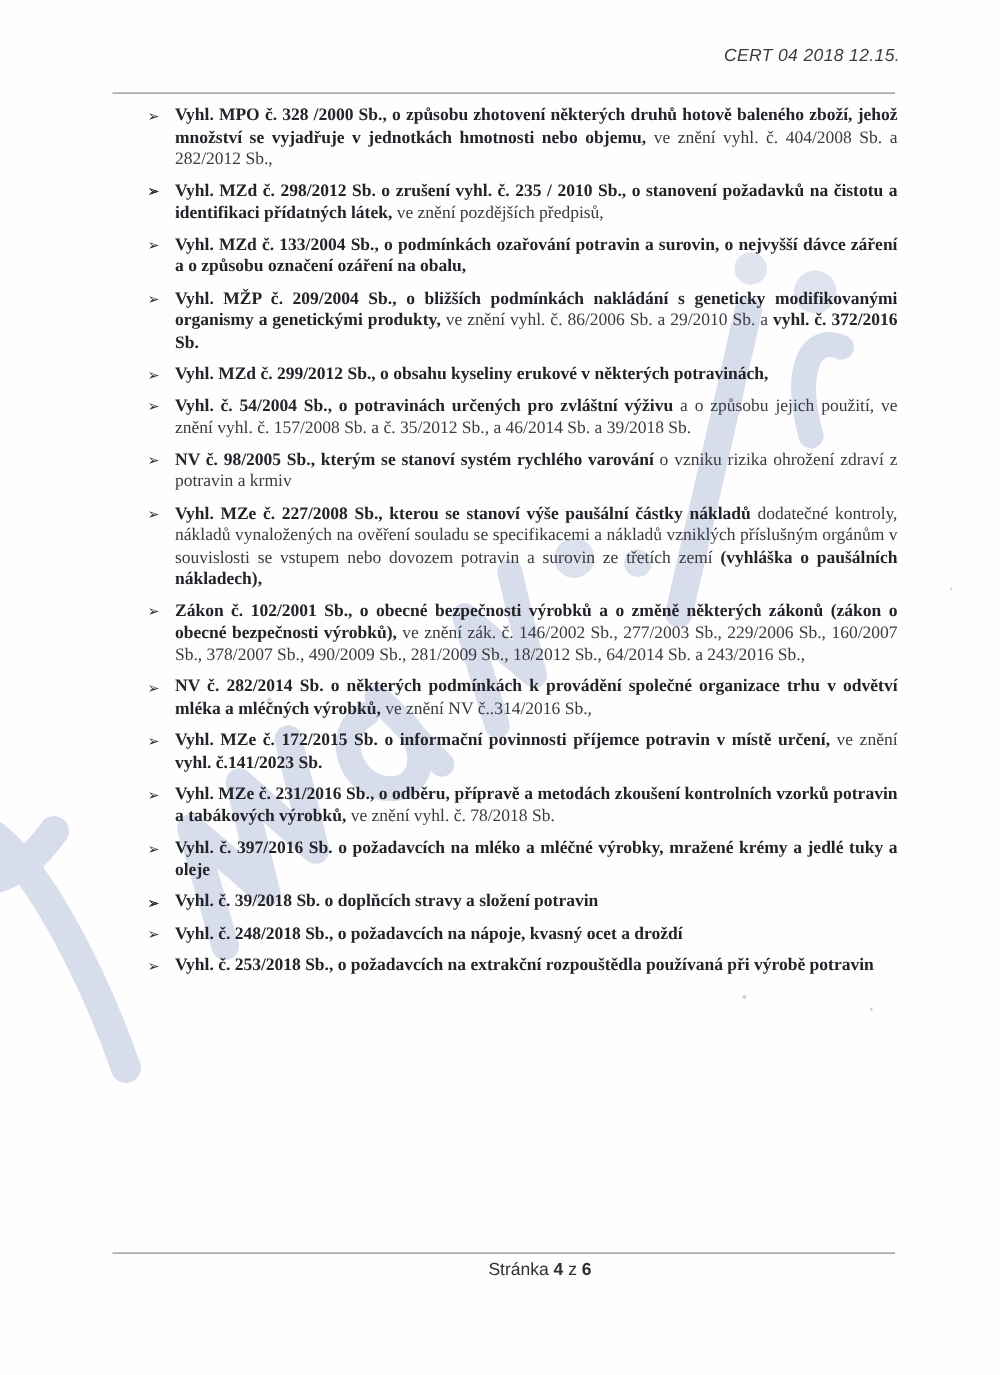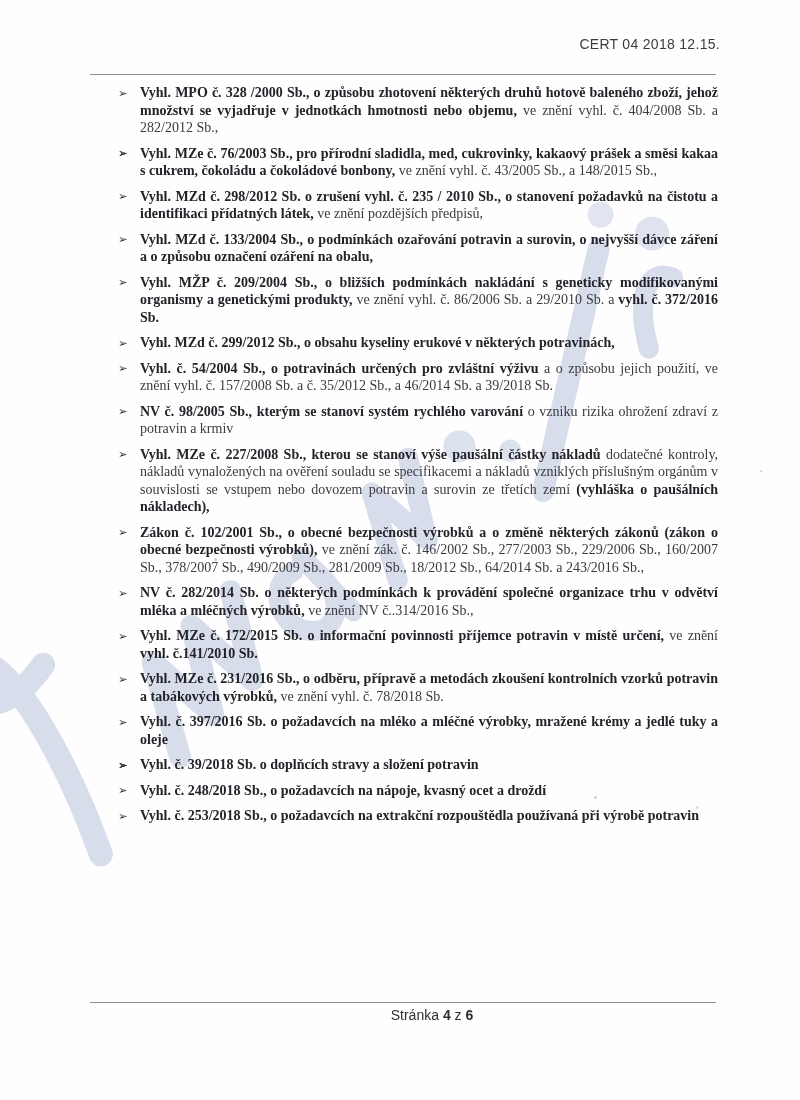--- a/index.html
+++ b/index.html
@@ -19,20 +19,21 @@
     z-index: 0;
     pointer-events: none;
   }
   
   .header {
     position: absolute;
     top: 36px;
     right: 80px;
     z-index: 2;
     font-family: "Liberation Sans", sans-serif;
+    font-style: italic;
     font-size: 14px;
     letter-spacing: 0.3px;
     color: #3c3c40;
   }
   .rule {
     position: absolute;
     left: 90px;
     right: 84px;
     height: 0;
     border-top: 1.2px solid #8f8f91;
@@ -122,31 +123,31 @@
   <div class="speck" style="left:696px; top:806px; width:2px; height:3px;"></div>
 
   <div class="header">CERT  04 2018 12.15.</div>
 
   <div class="rule top"></div>
   <div class="rule bottom"></div>
 
   <div class="content">
       <div class="item"><span class="bullet">➢</span><span><span class="b">Vyhl. MPO č. 328 /2000 Sb., o způsobu zhotovení některých druhů hotově baleného zboží, jehož množství se vyjadřuje v jednotkách hmotnosti nebo objemu,</span><span class="r"> ve znění vyhl. č. 404/2008 Sb. a 282/2012 Sb.,</span></span></div>
       <div class="item"><span class="bullet">➢</span></div>
-      <div class="item"><span class="bullet">➢</span><span><span class="b">Vyhl. MZe č. 76/2003 Sb., pro přírodní sladidla, med, cukrovinky, kakaový prášek a směsi kakaa s cukrem, čokoládu a čokoládové bonbony,</span><span class="r"> ve znění vyhl. č. 43/2005 Sb., a 148/2015 Sb.,</span></span></div>
+      <div class="item"><span class="bullet">➢</span></div>
       <div class="item"><span class="bullet">➢</span><span><span class="b">Vyhl. MZd č. 298/2012 Sb. o zrušení vyhl. č. 235 / 2010 Sb., o stanovení požadavků na čistotu a identifikaci přídatných látek,</span><span class="r"> ve znění pozdějších předpisů,</span></span></div>
       <div class="item"><span class="bullet">➢</span><span><span class="b">Vyhl. MZd č. 133/2004 Sb., o podmínkách ozařování potravin a surovin, o nejvyšší dávce záření a o způsobu označení ozáření na obalu,</span></span></div>
       <div class="item"><span class="bullet">➢</span><span><span class="b">Vyhl. MŽP č. 209/2004 Sb., o bližších podmínkách nakládání s geneticky modifikovanými organismy a genetickými produkty,</span><span class="r"> ve znění vyhl. č. 86/2006 Sb. a 29/2010 Sb. a </span><span class="b">vyhl. č. 372/2016 Sb.</span></span></div>
       <div class="item"><span class="bullet">➢</span><span><span class="b">Vyhl. MZd č. 299/2012 Sb., o obsahu kyseliny erukové v některých potravinách,</span></span></div>
       <div class="item"><span class="bullet">➢</span><span><span class="b">Vyhl. č. 54/2004 Sb., o potravinách určených pro zvláštní výživu</span><span class="r"> a o způsobu jejich použití, ve znění vyhl. č. 157/2008 Sb. a č. 35/2012 Sb., a 46/2014 Sb. a 39/2018 Sb.</span></span></div>
       <div class="item"><span class="bullet">➢</span><span><span class="b">NV č. 98/2005 Sb., kterým se stanoví systém rychlého varování</span><span class="r"> o vzniku rizika ohrožení zdraví z potravin a krmiv</span></span></div>
       <div class="item"><span class="bullet">➢</span><span><span class="b">Vyhl. MZe č. 227/2008 Sb., kterou se stanoví výše paušální částky nákladů</span><span class="r"> dodatečné kontroly, nákladů vynaložených na ověření souladu se specifikacemi a nákladů vzniklých příslušným orgánům v souvislosti se vstupem nebo dovozem potravin a surovin ze třetích zemí </span><span class="b">(vyhláška o paušálních nákladech),</span></span></div>
       <div class="item"><span class="bullet">➢</span><span><span class="b">Zákon č. 102/2001 Sb., o obecné bezpečnosti výrobků a o změně některých zákonů (zákon o obecné bezpečnosti výrobků),</span><span class="r"> ve znění zák. č. 146/2002 Sb., 277/2003 Sb., 229/2006 Sb., 160/2007 Sb., 378/2007 Sb., 490/2009 Sb., 281/2009 Sb., 18/2012 Sb., 64/2014 Sb. a 243/2016 Sb.,</span></span></div>
       <div class="item"><span class="bullet">➢</span><span><span class="b">NV č. 282/2014 Sb. o některých podmínkách k provádění společné organizace trhu v odvětví mléka a mléčných výrobků,</span><span class="r"> ve znění NV č..314/2016 Sb.,</span></span></div>
-      <div class="item"><span class="bullet">➢</span><span><span class="b">Vyhl. MZe č. 172/2015 Sb. o informační povinnosti příjemce potravin v místě určení,</span><span class="r"> ve znění </span><span class="b">vyhl. č.141/2010 Sb.</span></span></div>
+      <div class="item"><span class="bullet">➢</span><span><span class="b">Vyhl. MZe č. 172/2015 Sb. o informační povinnosti příjemce potravin v místě určení,</span><span class="r"> ve znění </span><span class="b">vyhl. č.141/2023 Sb.</span></span></div>
       <div class="item"><span class="bullet">➢</span><span><span class="b">Vyhl. MZe č. 231/2016 Sb., o odběru, přípravě a metodách zkoušení kontrolních vzorků potravin a tabákových výrobků,</span><span class="r"> ve znění vyhl. č. 78/2018 Sb.</span></span></div>
       <div class="item"><span class="bullet">➢</span><span><span class="b">Vyhl. č. 397/2016 Sb. o požadavcích na mléko a mléčné výrobky, mražené krémy a jedlé tuky a oleje</span></span></div>
       <div class="item"><span class="bullet">➢</span></div>
       <div class="item"><span class="bullet">➢</span></div>
       <div class="item"><span class="bullet">➢</span><span><span class="b">Vyhl. č. 39/2018 Sb. o doplňcích stravy a složení potravin</span></span></div>
       <div class="item"><span class="bullet">➢</span><span><span class="b">Vyhl. č. 248/2018 Sb., o požadavcích na nápoje, kvasný ocet a droždí</span></span></div>
       <div class="item"><span class="bullet">➢</span><span><span class="b">Vyhl. č. 253/2018 Sb., o požadavcích na extrakční rozpouštědla používaná při výrobě potravin</span></span></div>
     </div>
 
   <div class="footer">

